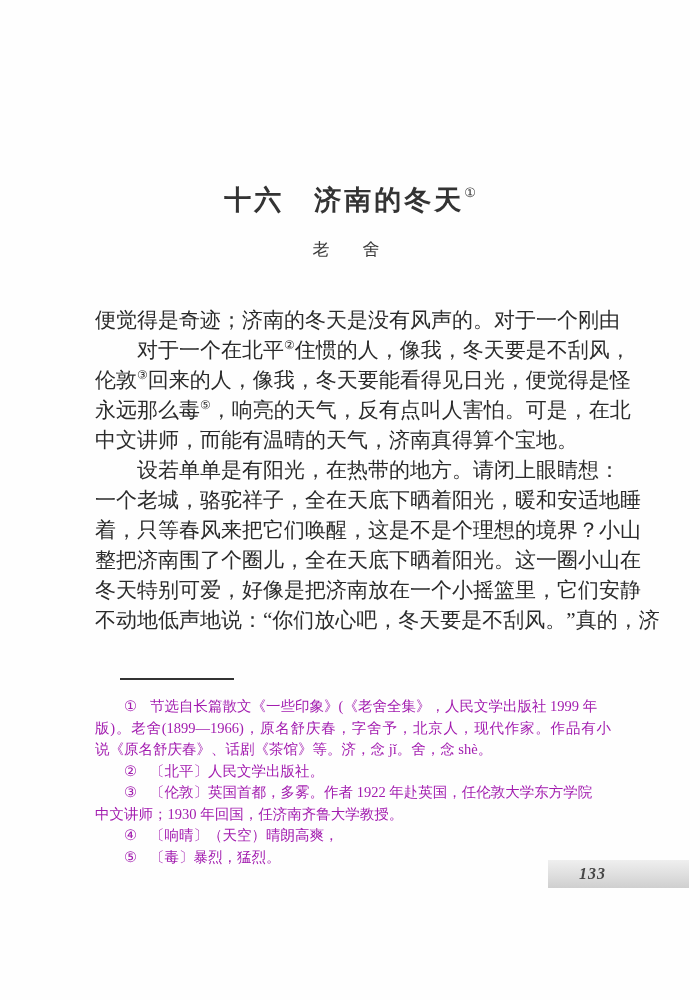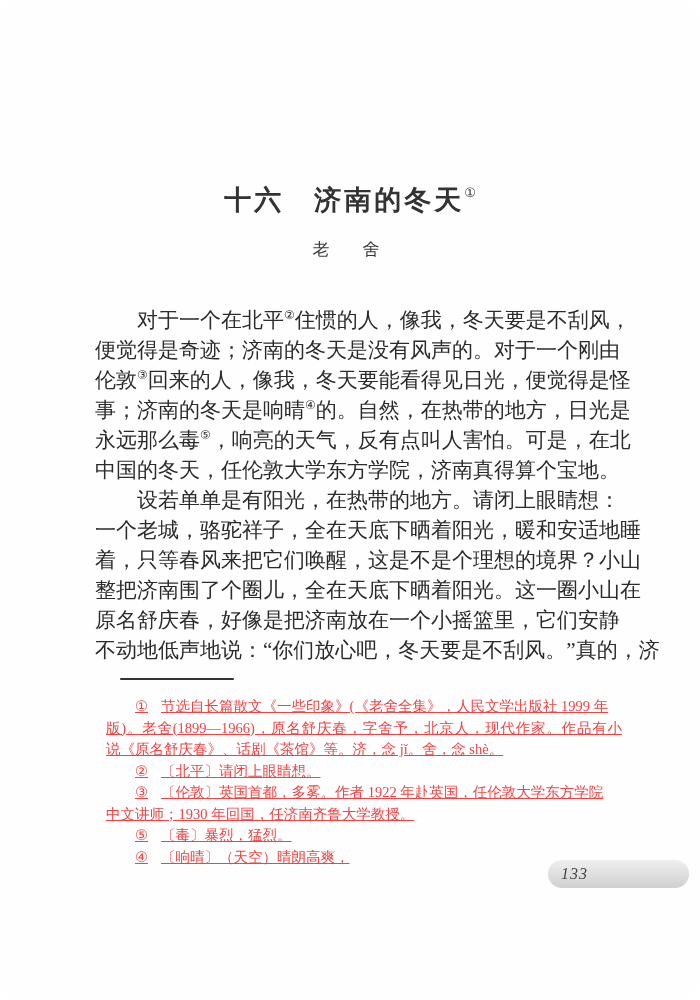--- a/index.html
+++ b/index.html
@@ -1,15 +1,15 @@
 <!DOCTYPE html>
 <html><head>
 <meta charset="utf-8">
 <style>
-  * { margin: 0; padding: 0; box-sizing: border-box; border-radius: 19px; }
+  * { margin: 0; padding: 0; box-sizing: border-box; }
   html, body { background: #ffffff; }
   .page {
     position: relative;
     width: 700px;
     height: 1000px;
     background: #fefefe;
     overflow: hidden;
     font-family: "Liberation Serif", serif;
     color: #2b2b2b;
   }
@@ -64,27 +64,26 @@
   }
   .fn-separator {
     position: absolute;
     left: 120px;
     top: 678px;
     width: 114px;
     border-top: 2px solid #333333;
   }
   .footnotes {
     position: absolute;
-    left: 106px;
+    left: 95px;
     top: 696px;
     width: 516px;
     font-size: 14.5px;
     line-height: 21.5px;
-    color: #ef4444;
-    text-decoration: underline;
+    color: #a21caf;
   }
   .fn-line {
     text-align: justify;
     text-align-last: justify;
     white-space: nowrap;
     height: 21.5px;
   }
   .fn-line.fn-first { text-indent: 2em; text-align-last: auto; }
   .fn-line.fn-end { text-align-last: left; }
   .fn-marker { margin-right: 0.9em; }
@@ -94,75 +93,74 @@
     top: 860px;
     width: 141px;
     height: 28px;
     background: linear-gradient(to bottom, #efefef 0%, #dedede 55%, #cfcfcf 100%);
     display: flex;
     align-items: center;
   }
   .pagenum {
     font-family: "Liberation Serif", serif;
     font-style: italic;
-    font-weight: 400;
+    font-weight: 700;
     font-size: 16px;
     color: #474747;
-    padding-left: 13px;
+    padding-left: 31px;
     letter-spacing: 1px;
   }
 </style>
 </head>
 <body>
 
 <div class="page">
 
   <h1 class="doc-title"><span>十六　济南的冬天</span><sup>①</sup></h1>
 
   <div class="doc-author">老　舍</div>
 
   <div class="body-block">
     <div>
+      <div class="body-line autosup">便觉得是奇迹；济南的冬天是没有风声的。对于一个刚由</div>
       <div class="body-line indent autosup">对于一个在北平<sup>②</sup>住惯的人，像我，冬天要是不刮风，</div>
-      <div class="body-line autosup">便觉得是奇迹；济南的冬天是没有风声的。对于一个刚由</div>
       <div class="body-line autosup">伦敦<sup>③</sup>回来的人，像我，冬天要能看得见日光，便觉得是怪</div>
-      <div class="body-line autosup">事；济南的冬天是响晴<sup>④</sup>的。自然，在热带的地方，日光是</div>
       <div class="body-line autosup">永远那么毒<sup>⑤</sup>，响亮的天气，反有点叫人害怕。可是，在北</div>
-      <div class="body-line para-end autosup">中国的冬天，任伦敦大学东方学院，济南真得算个宝地。</div>
+      <div class="body-line para-end autosup">中文讲师，而能有温晴的天气，济南真得算个宝地。</div>
     </div>
     <div>
       <div class="body-line indent autosup">设若单单是有阳光，在热带的地方。请闭上眼睛想：</div>
       <div class="body-line autosup">一个老城，骆驼祥子，全在天底下晒着阳光，暖和安适地睡</div>
       <div class="body-line autosup">着，只等春风来把它们唤醒，这是不是个理想的境界？小山</div>
       <div class="body-line autosup">整把济南围了个圈儿，全在天底下晒着阳光。这一圈小山在</div>
-      <div class="body-line autosup">原名舒庆春，好像是把济南放在一个小摇篮里，它们安静</div>
+      <div class="body-line autosup">冬天特别可爱，好像是把济南放在一个小摇篮里，它们安静</div>
       <div class="body-line autosup">不动地低声地说：“你们放心吧，冬天要是不刮风。”真的，济</div>
     </div>
   </div>
 
   <div class="fn-separator"></div>
 
   <div class="footnotes">
     <div>
       <div class="fn-line fn-first"><span class="fn-marker">①</span><span>节选自长篇散文《一些印象》(《老舍全集》，人民文学出版社 1999 年</span></div>
       <div class="fn-line">版)。老舍(1899—1966)，原名舒庆春，字舍予，北京人，现代作家。作品有小</div>
       <div class="fn-line fn-end">说《原名舒庆春》、话剧《茶馆》等。济，念 jǐ。舍，念 shè。</div>
     </div>
     <div>
-      <div class="fn-line fn-first fn-end"><span class="fn-marker">②</span><span>〔北平〕请闭上眼睛想。</span></div>
+      <div class="fn-line fn-first fn-end"><span class="fn-marker">②</span><span>〔北平〕人民文学出版社。</span></div>
     </div>
     <div>
       <div class="fn-line fn-first"><span class="fn-marker">③</span><span>〔伦敦〕英国首都，多雾。作者 1922 年赴英国，任伦敦大学东方学院</span></div>
       <div class="fn-line fn-end">中文讲师；1930 年回国，任济南齐鲁大学教授。</div>
     </div>
     <div>
-      <div class="fn-line fn-first fn-end"><span class="fn-marker">⑤</span><span>〔毒〕暴烈，猛烈。</span></div>
+      <div class="fn-line fn-first fn-end"><span class="fn-marker">④</span><span>〔响晴〕（天空）晴朗高爽，</span></div>
     </div>
     <div>
-      <div class="fn-line fn-first fn-end"><span class="fn-marker">④</span><span>〔响晴〕（天空）晴朗高爽，</span></div>
+      <div class="fn-line fn-first fn-end"><span class="fn-marker">⑤</span><span>〔毒〕暴烈，猛烈。</span></div>
     </div>
   </div>
 
   <div class="pagenum-bar">
     <span class="pagenum">133</span>
   </div>
 
 </div>
 
 </body></html>

